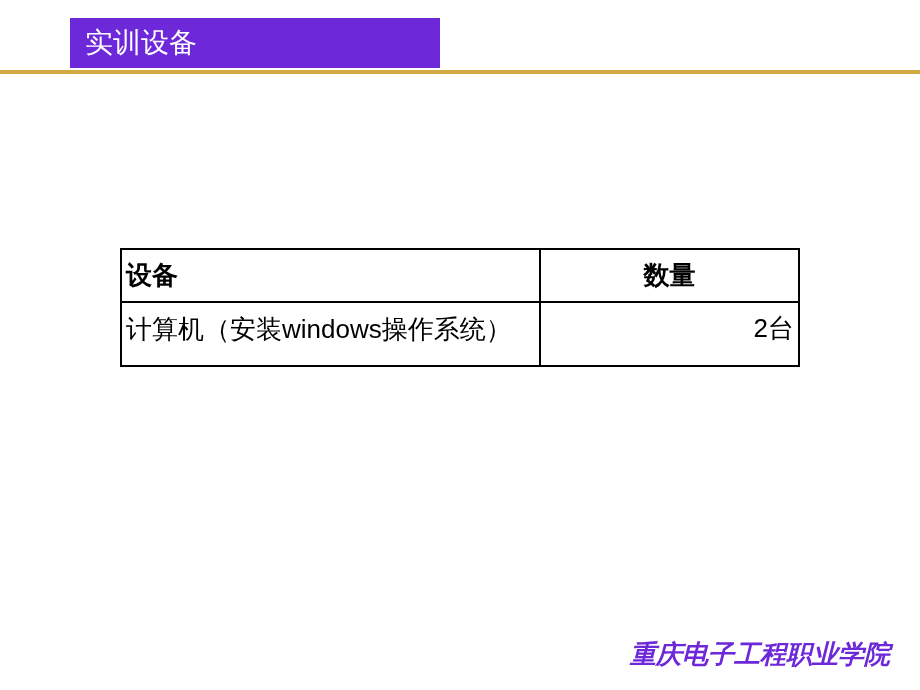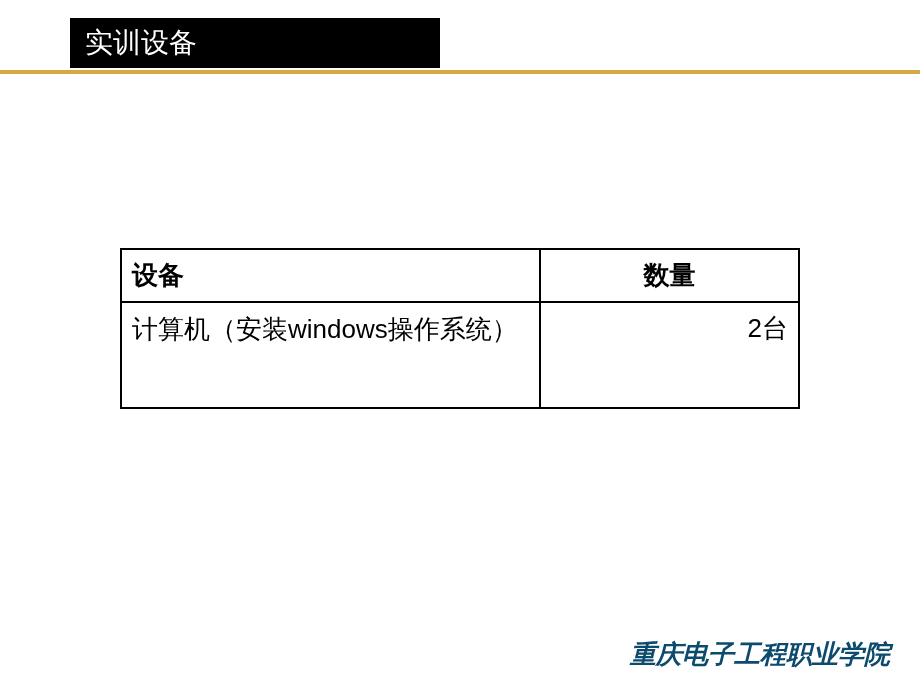--- a/index.html
+++ b/index.html
@@ -14,21 +14,21 @@
       font-family: "SimSun", "Microsoft YaHei", sans-serif;
       position: relative;
       overflow: hidden;
     }
     .header-bar {
       position: absolute;
       top: 18px;
       left: 70px;
       width: 370px;
       height: 50px;
-      background: #000000;
+      background: #6d28d9;
       display: flex;
       align-items: center;
       padding-left: 15px;
     }
     .header-title {
       color: #ffffff;
       font-size: 28px;
       font-weight: normal;
     }
     .gold-line {
@@ -42,56 +42,56 @@
     .equipment-table {
       position: absolute;
       top: 248px;
       left: 120px;
       border-collapse: collapse;
       width: 680px;
     }
     .equipment-table th,
     .equipment-table td {
       border: 2px solid #000000;
-      padding: 8px 10px;
+      padding: 8px 4px;
       font-size: 26px;
       vertical-align: top;
     }
     .equipment-table th {
       font-weight: bold;
       text-align: left;
     }
     .equipment-table th:first-child {
       width: 420px;
     }
     .equipment-table th:last-child {
       width: 260px;
       text-align: center;
       border-radius: 10px;
     }
     .equipment-table td {
-      height: 106px;
+      height: 64px;
     }
     .equipment-table td:first-child {
       line-height: 1.4;
     }
     .equipment-table td:last-child {
       text-align: right;
     }
     .footer-org {
       position: absolute;
       bottom: 18px;
       right: 30px;
       text-align: right;
     }
     .footer-cn {
       font-family: "KaiTi", "STKaiti", cursive;
       font-size: 26px;
       font-weight: bold;
-      color: #0c4a6e;
+      color: #6d28d9;
       font-style: italic;
     }
     .footer-en {
       font-size: 13px;
       color: #000000;
       margin-top: 2px;
     }
   </style>
 </head>
 <body>

